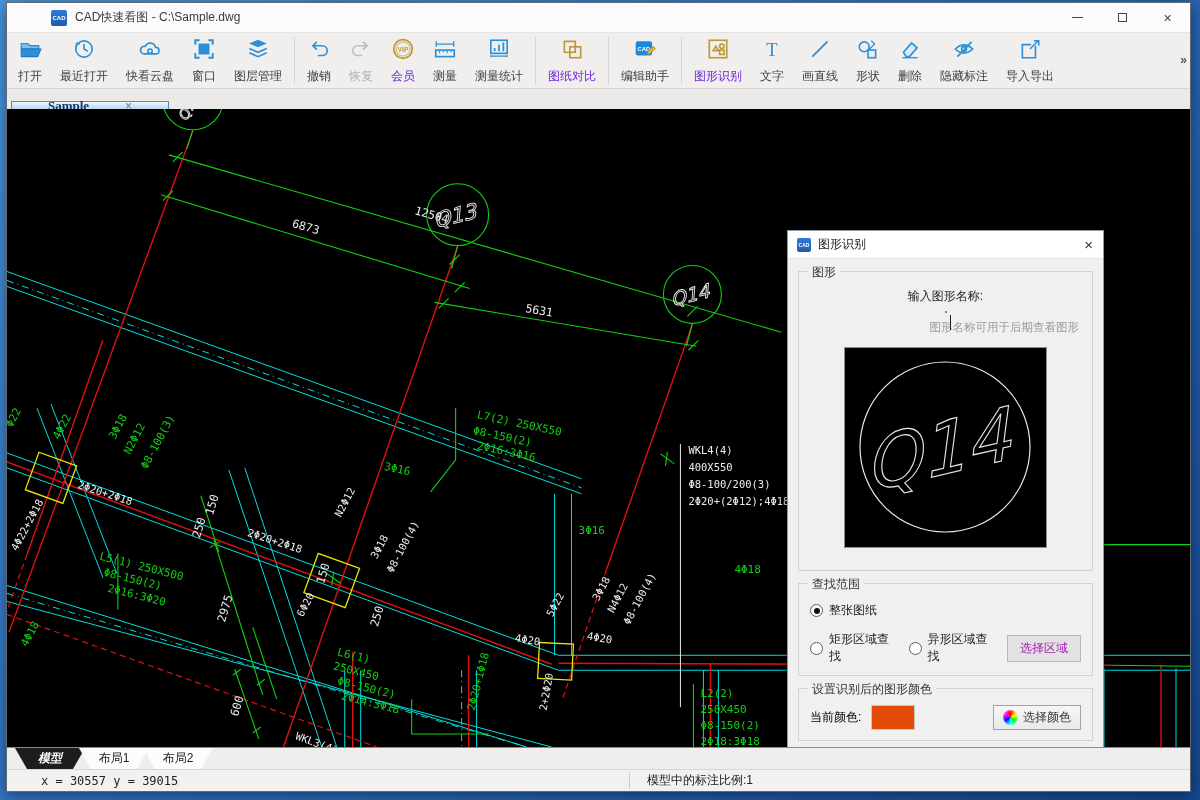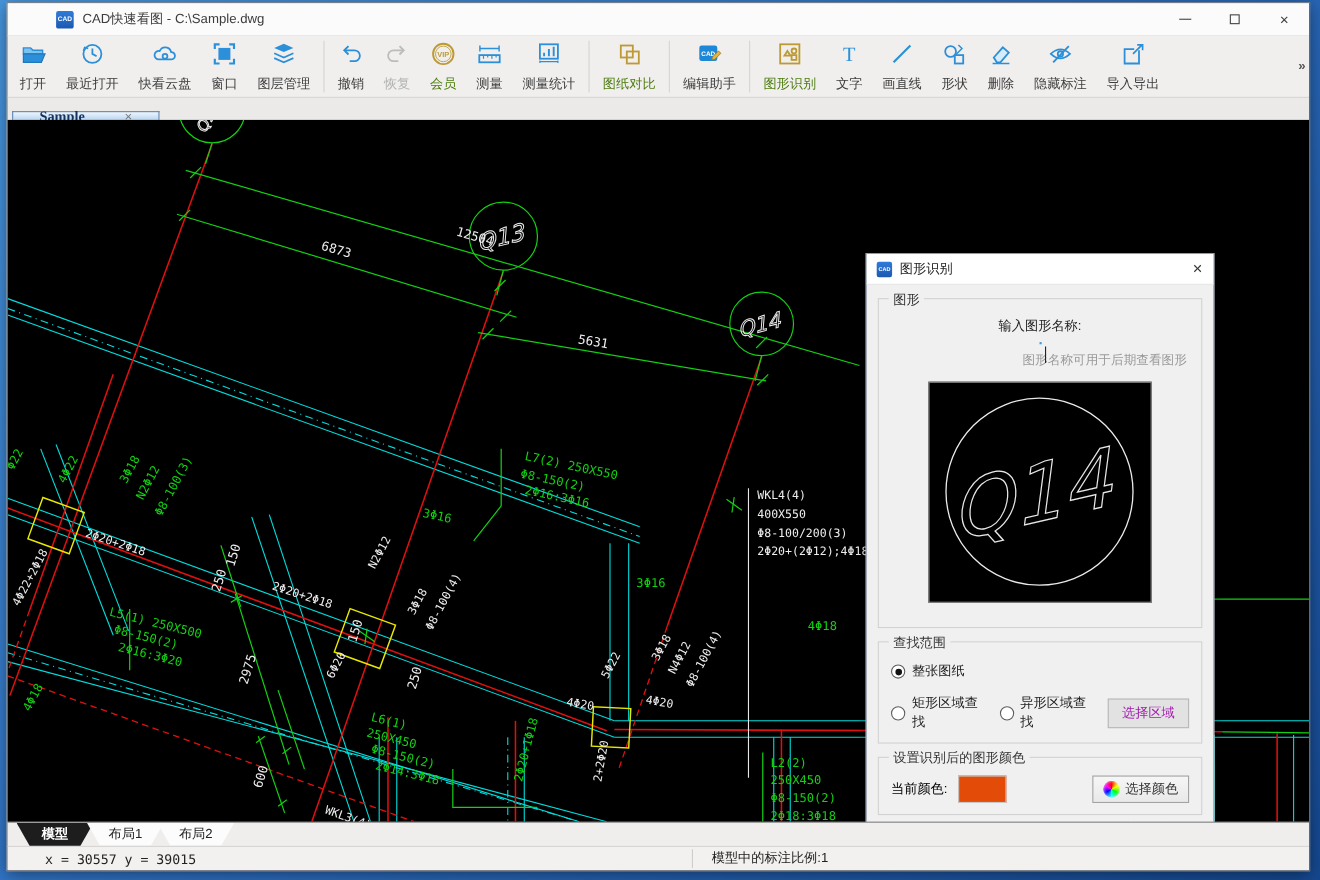--- a/index.html
+++ b/index.html
@@ -24,31 +24,31 @@
   .glyph-max { width:9px; height:9px; border:1px solid #444; }
   .glyph-close { font-size:14px; line-height:1; }
 
   
   .toolbar { height:56px; flex:none; background:#f1efee; display:flex; align-items:stretch;
     border-bottom:1px solid #d7d5d3; position:relative; padding-left:2px; }
   .tb-item { padding:4px 9px 3px; display:flex; flex-direction:column; align-items:center;
     justify-content:space-between; cursor:default; }
   .tb-item svg { width:24px; height:24px; flex:none; }
   .tb-label { font-size:12px; color:#3d3d3d; white-space:nowrap; }
-  .tb-item.gold .tb-label { color:#4d7c0f; }
+  .tb-item.gold .tb-label { color:#6d28d9; }
   .tb-item.disabled .tb-label { color:#b3b3b3; }
   .tb-sep { width:1px; background:#d6d4d2; margin:4px 3px; }
   .ic { stroke:#2b90d9; fill:none; stroke-width:1.5; }
   .ic-gold { stroke:#bd9a33; fill:none; stroke-width:1.5; }
   .ic-gray { stroke:#bcbcbc; fill:none; stroke-width:1.5; }
   .tb-overflow { position:absolute; right:3px; top:20px; font-size:12px; font-weight:bold; color:#555; }
 
   
   .doctabs { height:20px; flex:none; background:#eceae8; display:flex; align-items:stretch; padding-left:4px; }
-  .doctab { width:134px; display:flex; align-items:center; justify-content:center; gap:36px;
+  .doctab { width:158px; display:flex; align-items:center; justify-content:center; gap:36px;
     background:linear-gradient(#eef5fc,#b9d6f1); border:1px solid #5f87b5; border-bottom:none;
     font-family:"Liberation Serif","DejaVu Serif",serif; font-weight:bold; font-size:13px; color:#14335e;margin-top:12px; }
   .doctab-close { font-size:12px; color:#777; font-family:"Liberation Sans",sans-serif; font-weight:normal; }
 
   
   .canvas { flex:1; background:#000; position:relative; overflow:hidden; }
   .canvas svg.cad { width:100%; height:100%; display:block; }
   .ln-cy { stroke:#00dede; stroke-width:1; fill:none; }
   .ln-cyd { stroke:#00dede; stroke-width:1; fill:none; stroke-dasharray:7 4 1 4; }
   .ln-rd { stroke:#e01010; stroke-width:1.4; fill:none; }
@@ -61,21 +61,21 @@
   text.td { fill:#ededed; font-size:11.5px; font-family:"DejaVu Sans Mono",monospace; }
   text.bubble { fill:none; stroke:#ededed; stroke-width:.9; font-family:"DejaVu Sans",sans-serif;
     font-style:italic; }
 
   
   .layouttabs { height:22px; flex:none; background:#efeeec; border-top:1px solid #8a8a8a;
     display:flex; align-items:stretch; padding-left:8px; }
   .ltab { width:70px; margin-right:-6px; display:flex; align-items:center; justify-content:center;
     font-size:12px; clip-path:polygon(0 0,100% 0,calc(100% - 12px) 100%,12px 100%);
     background:#fcfcfc; color:#222; filter:drop-shadow(0 0 1px #666); }
-  .ltab.active { background:#1d1d1d; color:#fff; font-weight:bold; }
+  .ltab.active { background:#1d1d1d; color:#fff; font-weight:bold;font-style:italic; }
 
   
   .statusbar { height:22px; flex:none; background:#f2f1ef; border-top:1px solid #d8d6d4;
     display:flex; align-items:center; font-size:12px; color:#222; position:relative; }
   .status-coords { font-family:"DejaVu Sans Mono",monospace; padding-left:34px; }
   .status-div { position:absolute; left:622px; top:2px; bottom:2px; width:1px; background:#cfcdca; }
   .status-scale { position:absolute; left:640px; }
 
   
   .dialog { position:absolute; left:780px; top:121px; width:317px; height:600px; background:#f0f0f0;

